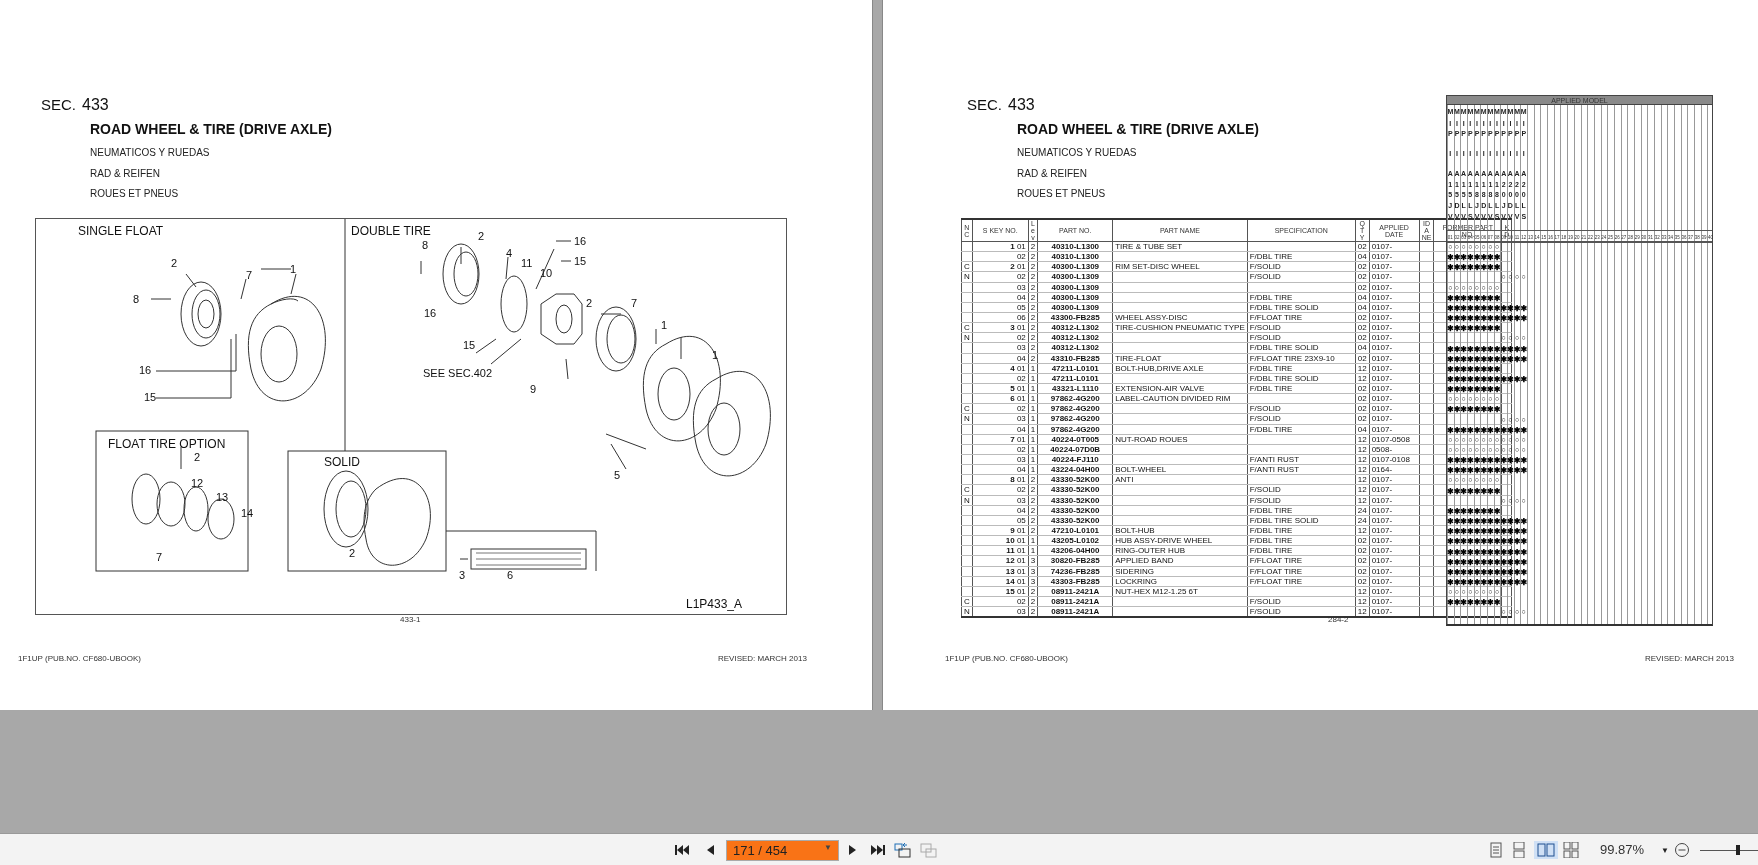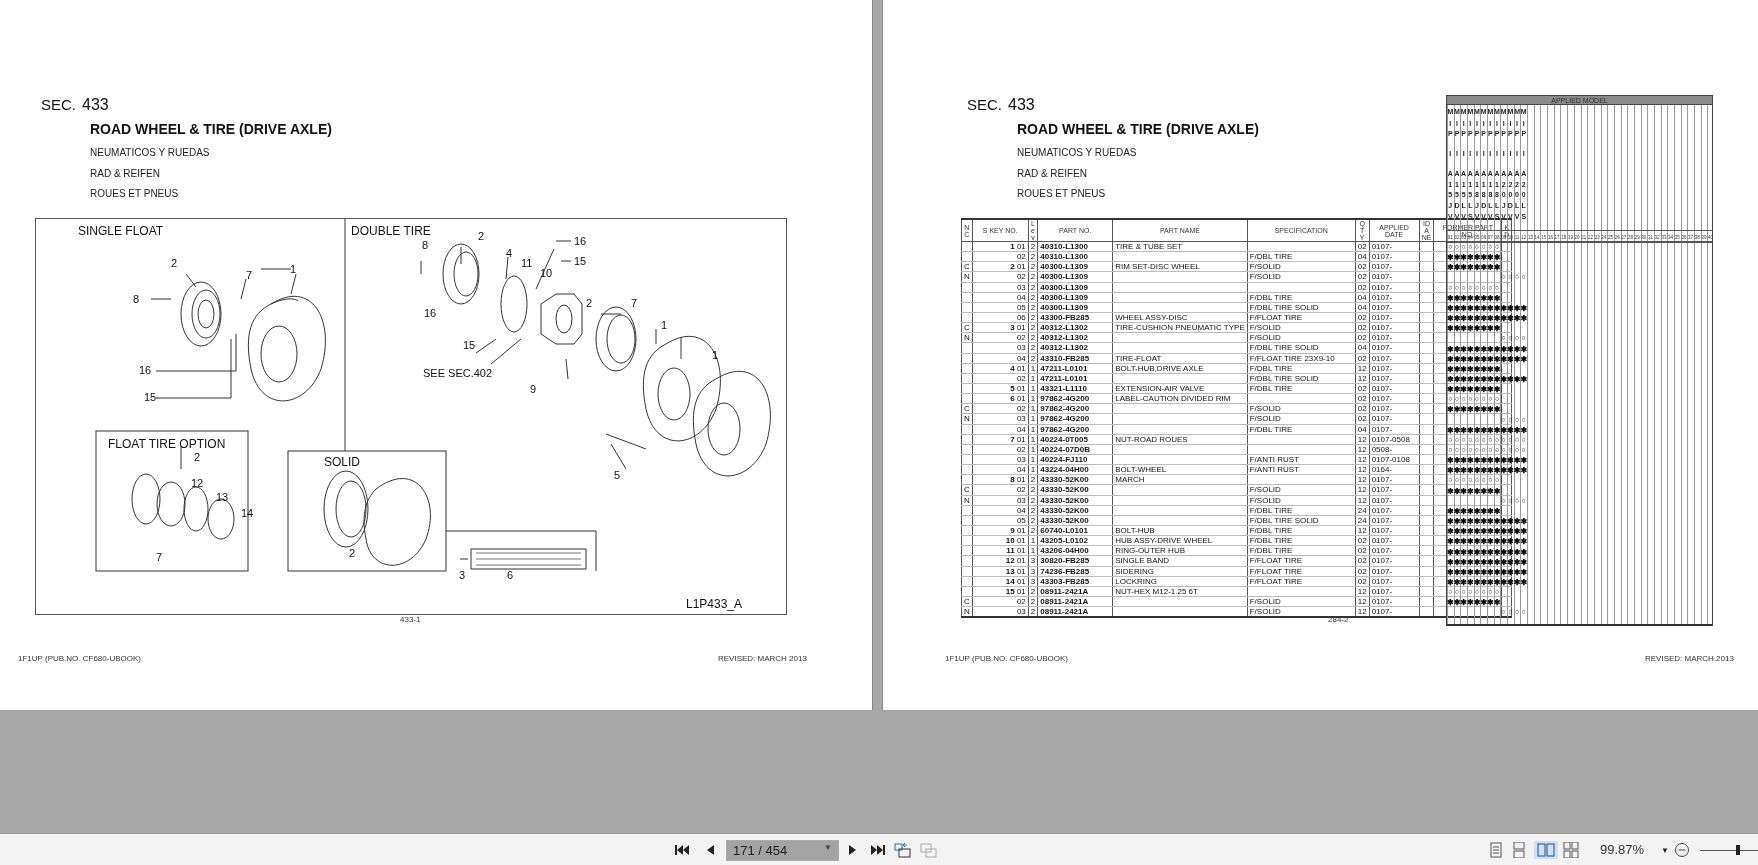--- a/index.html
+++ b/index.html
@@ -23,21 +23,21 @@
 
   
   .ptable { position: absolute; left: 78px; top: 218px; border-collapse: collapse; font-size: 8px; color: #111; }
   .ptable th { font-weight: normal; font-size: 7px; color: #333; border: 1px solid #555; border-top: 2px solid #333; height: 22px; padding: 0 2px; }
   .ptable td { border-left: 1px solid #555; border-right: 1px solid #555; border-bottom: 1px solid #bbb; height: 10.15px; padding: 0 2px; white-space: nowrap; line-height: 9px; }
   .ptable tr:last-child td { border-bottom: 2px solid #333; }
   .c-nc { width: 10px; }
   .c-key { width: 56px; text-align: right; }
   .c-key b { font-weight: bold; }
   .c-lev { width: 8px; text-align: center; }
-  .c-part { width: 75px; font-weight: bold; }
+  .c-part { width: 75px; font-weight: bold; text-align: center; }
   .c-name { width: 125px; }
   .c-spec { width: 108px; }
   .c-qty { width: 11px; }
   .c-date { width: 50px; }
   .c-id { width: 10px; }
   .c-former { width: 68px; }
   .c-kd { width: 8px; }
 
   
   .model { position: absolute; left: 563px; top: 95px; width: 267px; }
@@ -45,21 +45,21 @@
   .mgrid { position: relative; width: 267px; height: 521px; border-left: 1px solid #444; border-right: 1px solid #444; border-bottom: 2px solid #333; }
   .mcol { position: absolute; top: 0; bottom: 0; border-left: 1px solid #999; }
   .mhead { position: absolute; font-size: 7px; font-weight: bold; color: #222; text-align: center; width: 6.6px; line-height: 9.5px; }
   .mnum { position: absolute; top: 130px; font-size: 4.5px; color: #333; width: 6.6px; text-align: center; }
   .mrule { position: absolute; left: 0; right: 0; border-top: 1px solid #555; }
   .mark { position: absolute; width: 6.6px; text-align: center; font-size: 7px; font-weight: bold; }
 
   
   .toolbar { position: absolute; left: 0; top: 833px; width: 1758px; height: 32px; background: #f3f3f3; border-top: 1px solid #999; }
   .tbtn { position: absolute; top: 7px; height: 18px; width: 20px; display: flex; align-items: center; justify-content: center; color: #222; font-size: 13px; cursor: pointer; }
-  .pagebox { position: absolute; left: 726px; top: 6px; width: 113px; height: 21px; border: 1px solid #aaa; background: #a3a3a3; font-size: 13px; padding: 2px 6px; color: #222; }
+  .pagebox { position: absolute; left: 726px; top: 6px; width: 113px; height: 21px; border: 1px solid #aaa; background: #f97316; font-size: 13px; padding: 2px 6px; color: #222; }
   .pagebox .dd { position: absolute; right: 6px; top: 2px; font-size: 8px; color: #444; }
   .zoomval { position: absolute; left: 1600px; top: 8px; font-size: 13px; color: #333; }
   .viewbtn.active { background: #cfe0f5; }
   .slider { position: absolute; left: 1700px; top: 16px; width: 58px; height: 1px; background: #555; }
   .slider .thumb { position: absolute; left: 36px; top: -5px; width: 4px; height: 10px; background: #222; }
 </style>
 </head>
 <body>
 
 <div class="viewer">
@@ -516,21 +516,21 @@
             <td class="c-date">0164-</td>
             <td class="c-id"></td>
             <td class="c-former"></td>
             <td class="c-kd"></td>
           </tr>
           <tr>
             <td class="c-nc"></td>
             <td class="c-key"><b>8</b>&nbsp;<span>01</span></td>
             <td class="c-lev">2</td>
             <td class="c-part">43330-52K00</td>
-            <td class="c-name">MARCH</td>
+            <td class="c-name">ANTI</td>
             <td class="c-spec"></td>
             <td class="c-qty">12</td>
             <td class="c-date">0107-</td>
             <td class="c-id"></td>
             <td class="c-former"></td>
             <td class="c-kd"></td>
           </tr>
           <tr>
             <td class="c-nc">C</td>
             <td class="c-key"><b></b>&nbsp;<span>02</span></td>
@@ -580,21 +580,21 @@
             <td class="c-qty">24</td>
             <td class="c-date">0107-</td>
             <td class="c-id"></td>
             <td class="c-former"></td>
             <td class="c-kd"></td>
           </tr>
           <tr>
             <td class="c-nc"></td>
             <td class="c-key"><b>9</b>&nbsp;<span>01</span></td>
             <td class="c-lev">2</td>
-            <td class="c-part">60740-L0101</td>
+            <td class="c-part">47210-L0101</td>
             <td class="c-name">BOLT-HUB</td>
             <td class="c-spec">F/DBL TIRE</td>
             <td class="c-qty">12</td>
             <td class="c-date">0107-</td>
             <td class="c-id"></td>
             <td class="c-former"></td>
             <td class="c-kd"></td>
           </tr>
           <tr>
             <td class="c-nc"></td>
@@ -620,21 +620,21 @@
             <td class="c-date">0107-</td>
             <td class="c-id"></td>
             <td class="c-former"></td>
             <td class="c-kd"></td>
           </tr>
           <tr>
             <td class="c-nc"></td>
             <td class="c-key"><b>12</b>&nbsp;<span>01</span></td>
             <td class="c-lev">3</td>
             <td class="c-part">30820-FB285</td>
-            <td class="c-name">SINGLE BAND</td>
+            <td class="c-name">APPLIED BAND</td>
             <td class="c-spec">F/FLOAT TIRE</td>
             <td class="c-qty">02</td>
             <td class="c-date">0107-</td>
             <td class="c-id"></td>
             <td class="c-former"></td>
             <td class="c-kd"></td>
           </tr>
           <tr>
             <td class="c-nc"></td>
             <td class="c-key"><b>13</b>&nbsp;<span>01</span></td>

